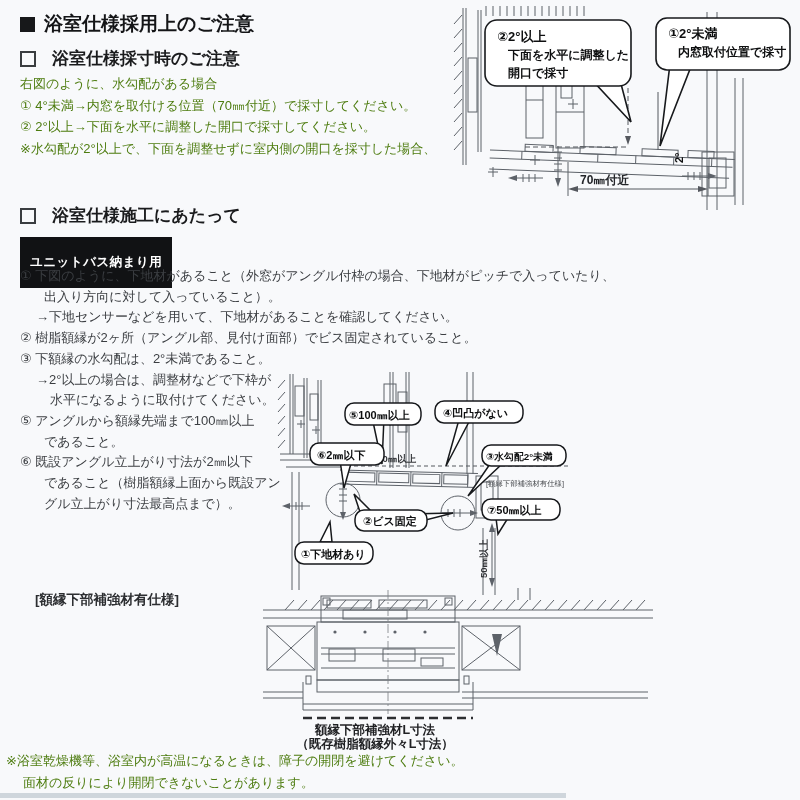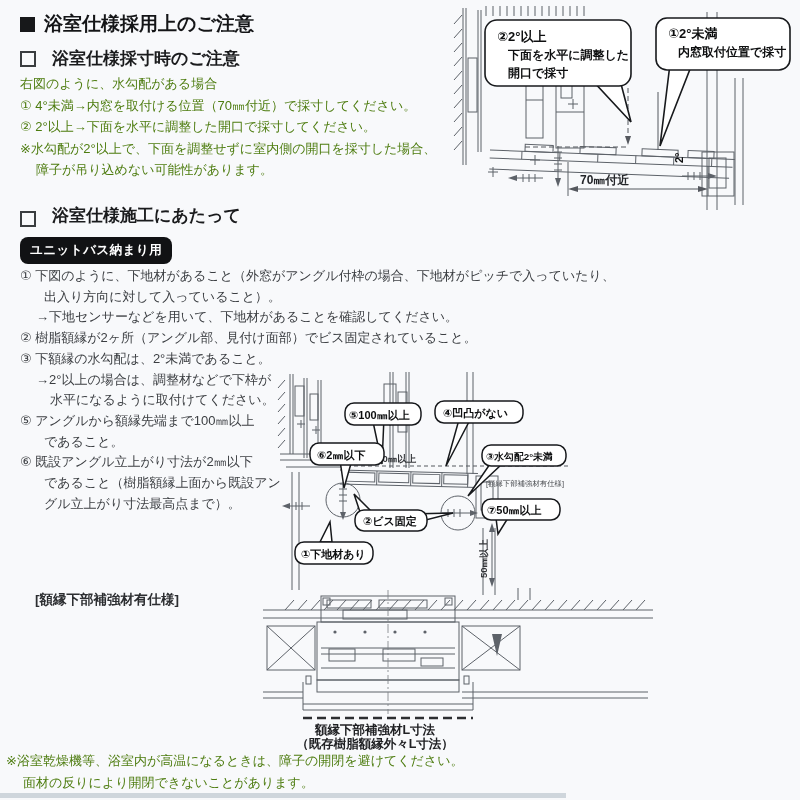--- a/index.html
+++ b/index.html
@@ -9,21 +9,21 @@
   .abs{position:absolute;}
   .h1{font-size:19px;font-weight:700;color:#141517;display:flex;align-items:center;gap:9px;white-space:nowrap;}
   .h2{font-size:17px;font-weight:700;color:#1a1b1d;display:flex;align-items:center;gap:16px;white-space:nowrap;}
   .sq-fill{width:15px;height:15px;background:#17181a;flex:0 0 auto;}
   .sq-open{width:12px;height:12px;border:2px solid #3a3d40;background:transparent;flex:0 0 auto;}
   .tblock .ln{font-size:13px;line-height:21.5px;color:#4d7c0f;white-space:nowrap;}
   .tblock2 .ln{font-size:13px;line-height:20.7px;color:#3b3e42;white-space:nowrap;}
   .ind16{padding-left:16px;} .ind24{padding-left:24px;} .ind30{padding-left:30px;}
   .ind5{padding-left:5px;} .ind18{padding-left:18px;} .ind17{padding-left:17px;}
   .badge{display:inline-block;background:#111214;color:#ffffff;font-size:12.5px;font-weight:700;
-         padding:5px 10px;letter-spacing:0.5px;white-space:nowrap;border-radius:8px;}
+         padding:17px 10px;letter-spacing:0.5px;white-space:nowrap;}
   .rtitle{font-size:13.5px;font-weight:700;color:#2c2e31;white-space:nowrap;line-height:20px;}
   .divider{background:#cfd6dc;}
   
   .st-b13{font:700 13px "Liberation Sans","DejaVu Sans",sans-serif;fill:#0e0f10;}
   .st-b12{font:700 12px "Liberation Sans","DejaVu Sans",sans-serif;fill:#0e0f10;}
   .st-b11{font:700 11px "Liberation Sans","DejaVu Sans",sans-serif;fill:#0e0f10;}
   .st-b10{font:700 9.8px "Liberation Sans","DejaVu Sans",sans-serif;fill:#0e0f10;}
   .st-dim{font:700 12px "Liberation Sans","DejaVu Sans",sans-serif;fill:#24262a;}
   .st-dim10{font:700 9.5px "Liberation Sans","DejaVu Sans",sans-serif;fill:#34363a;}
   .st-note{font:400 7.4px "Liberation Sans","DejaVu Sans",sans-serif;fill:#44474b;}
@@ -42,21 +42,20 @@
   <div class="abs h2" style="left:20px;top:47px;">
     <span class="sq-open"></span>
     <span>浴室仕様採寸時のご注意</span>
   </div>
 
   <div class="abs tblock" style="left:20px;top:73px;">
     <div class="ln">右図のように、水勾配がある場合</div>
     <div class="ln">① 4°未満→内窓を取付ける位置（70㎜付近）で採寸してください。</div>
     <div class="ln">② 2°以上→下面を水平に調整した開口で採寸してください。</div>
     <div class="ln">※水勾配が2°以上で、下面を調整せずに室内側の開口を採寸した場合、</div>
-    <div class="ln ind16">障子が吊り込めない可能性があります。</div>
   </div>
 
   <svg class="abs" style="left:430px;top:0;" width="370" height="215" viewBox="0 0 370 215">
     <g stroke="#5d6269" stroke-width="1" fill="none">
       <path d="M56 6v10M63 6v10M70 6v10M77 6v10M84 6v10M91 6v10M98 6v10M105 6v10M112 6v10M119 6v10M126 6v10M133 6v10M140 6v10M147 6v10M154 6v10"></path>
       <path d="M24 24l8-9M24 38l8-9M24 52l8-9M24 66l8-9M24 80l8-9M24 94l8-9M24 108l8-9M24 122l8-9M24 136l8-9M24 150l8-9"></path>
       <path d="M33 8v157M36 8v157M48 10v142M51 10v142"></path>
       <rect x="38" y="58" width="9" height="54"></rect>
       <rect x="96" y="76" width="17" height="62"></rect>
       <rect x="126" y="58" width="28" height="90"></rect>
@@ -101,21 +100,21 @@
     </g>
     <text x="67" y="41" class="st-b13">②2°以上</text>
     <text x="78" y="59" class="st-b12">下面を水平に調整した</text>
     <text x="78" y="77" class="st-b12">開口で採寸</text>
     <text x="238" y="38" class="st-b13">①2°未満</text>
     <text x="248" y="56" class="st-b12">内窓取付位置で採寸</text>
     <text x="150" y="184" class="st-dim">70㎜付近</text>
     <text transform="translate(253,163) rotate(-90)" class="st-b11">2°</text>
   </svg>
 
-  <div class="abs h2" style="left:20px;top:204px;align-items:flex-end;">
+  <div class="abs h2" style="left:20px;top:204px;">
     <span class="sq-open"></span>
     <span>浴室仕様施工にあたって</span>
   </div>
 
   <div class="abs" style="left:20px;top:237px;">
     <span class="badge">ユニットバス納まり用</span>
   </div>
 
   <div class="abs tblock2" style="left:20px;top:266px;">
     <div class="ln">① 下図のように、下地材があること（外窓がアングル付枠の場合、下地材がピッチで入っていたり、</div>

